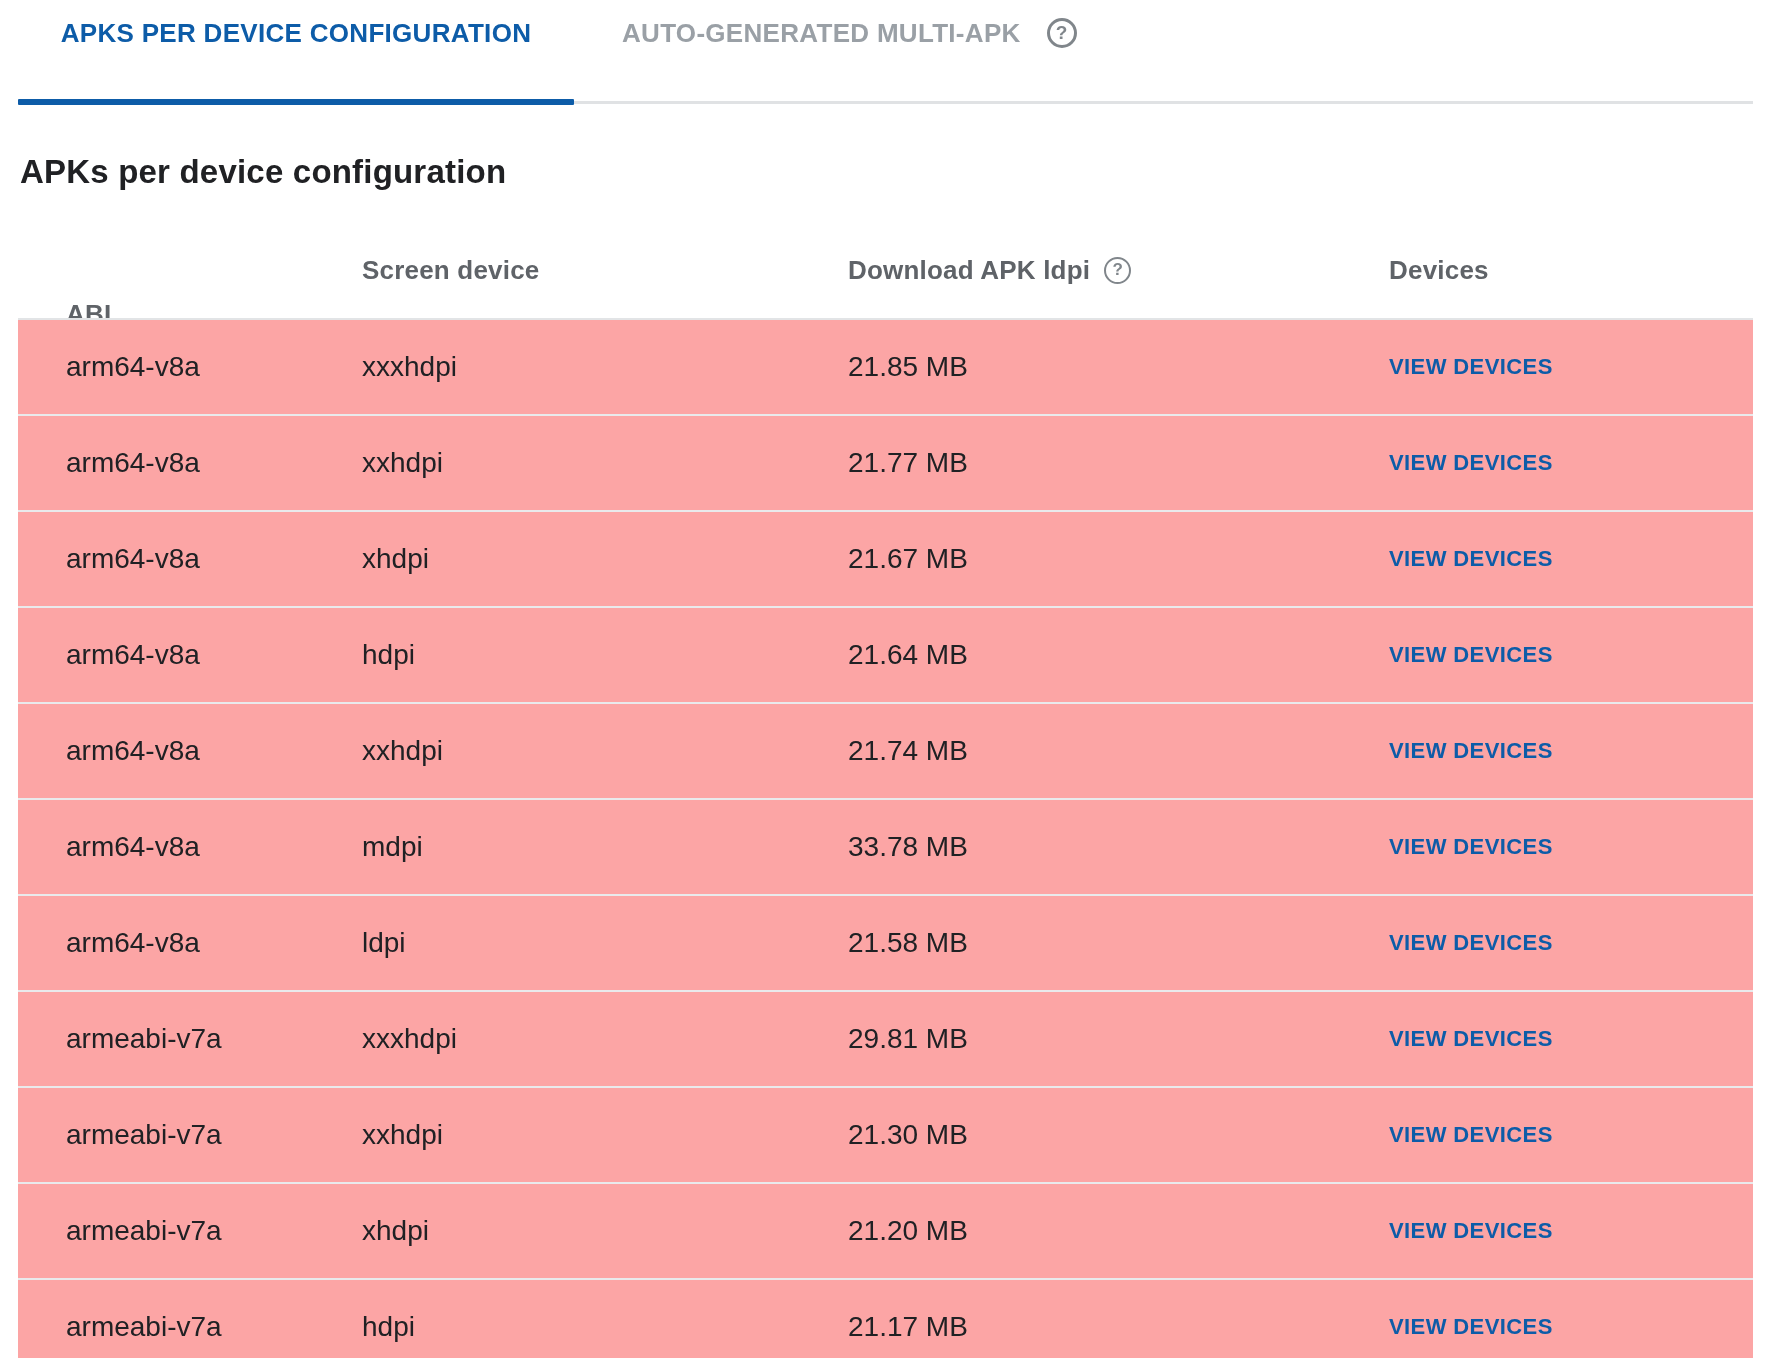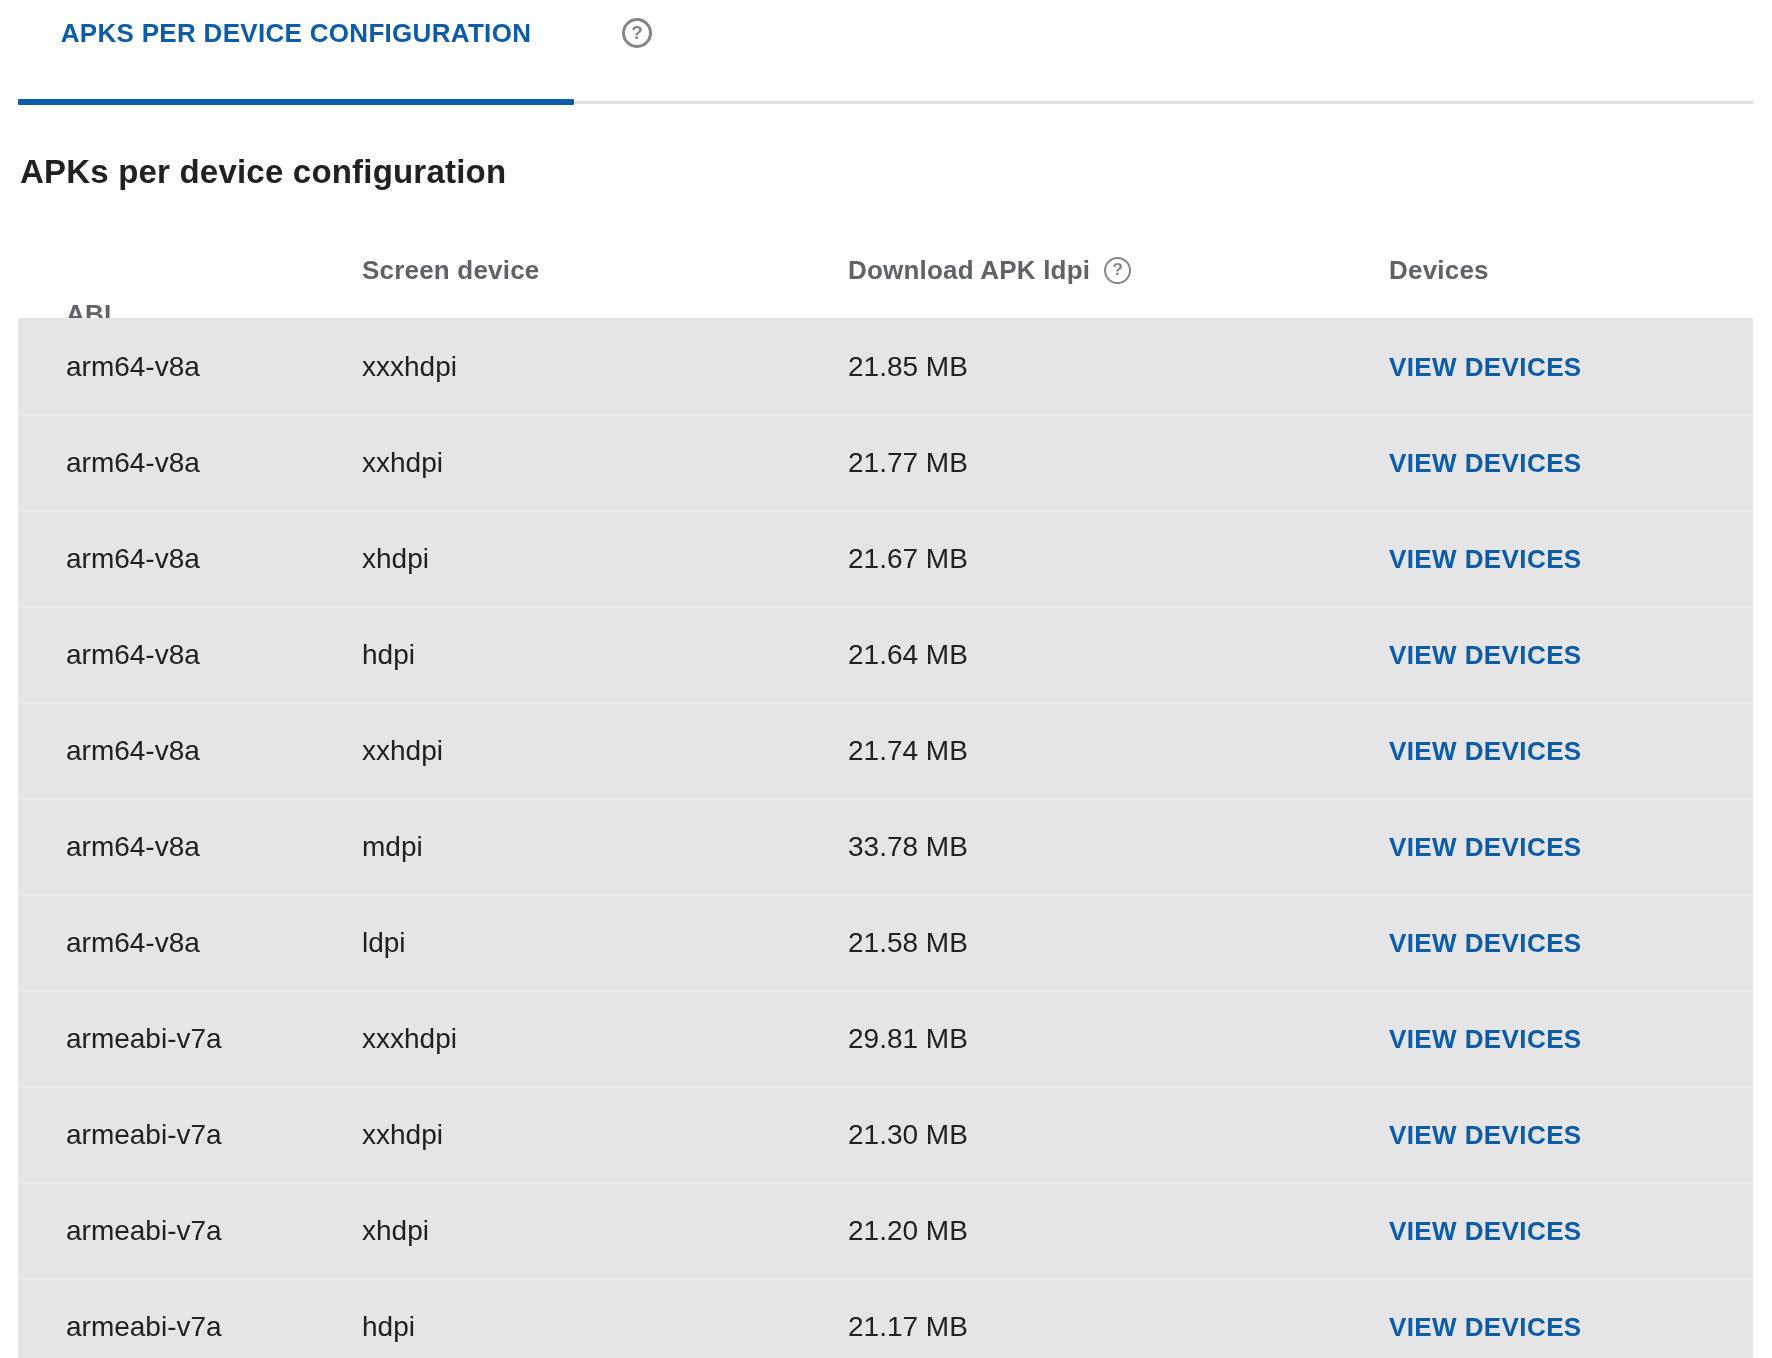--- a/index.html
+++ b/index.html
@@ -33,39 +33,40 @@
   .th{position:absolute;top:252px;height:36px;display:flex;align-items:center;
       font-size:26px;font-weight:700;color:#5f6368;letter-spacing:0.2px;white-space:nowrap;}
   .th.abi{left:66px;margin-top:44px;}
   .th.density{left:362px;}
   .th.size{left:848px;gap:14px;}
   .th.devices{left:1389px;}
   .header-divider{position:absolute;left:18px;top:318px;width:1735px;height:2px;background:#e2e4e6;}
 
   
   .rows{position:absolute;left:18px;top:320px;width:1735px;}
-  .row{position:relative;height:96px;border-bottom:2px solid #e9eaec;box-sizing:border-box;background:#e5e5e5;}
+  .row{position:relative;height:96px;border-bottom:2px solid #e9eaec;box-sizing:border-box;background:#fca5a5;}
   .cell{position:absolute;top:50%;transform:translateY(-50%);font-size:28px;font-weight:400;
         color:#202124;white-space:nowrap;}
   .cell.abi{left:48px;}
   .cell.density{left:344px;}
   .cell.size{left:830px;}
-  .cell.link{left:1371px;font-size:26px;font-weight:700;color:#0d5ca8;letter-spacing:0.4px;
+  .cell.link{left:1371px;font-size:22px;font-weight:700;color:#0d5ca8;letter-spacing:0.4px;
              text-decoration:none;cursor:pointer;}
 </style>
 </head>
 <body>
 
 <div class="page">
 
   <div class="tab active">
     <span>APKS PER DEVICE CONFIGURATION</span>
   </div>
 
   <div class="tab inactive">
+    <span>AUTO-GENERATED MULTI-APK</span>
     <span class="help-icon">?</span>
   </div>
 
   <div class="tab-baseline"></div>
   <div class="tab-active-indicator"></div>
 
   <div class="page-title">APKs per device configuration</div>
 
   <div class="th abi">ABI</div>
   <div class="th density">Screen device</div>

